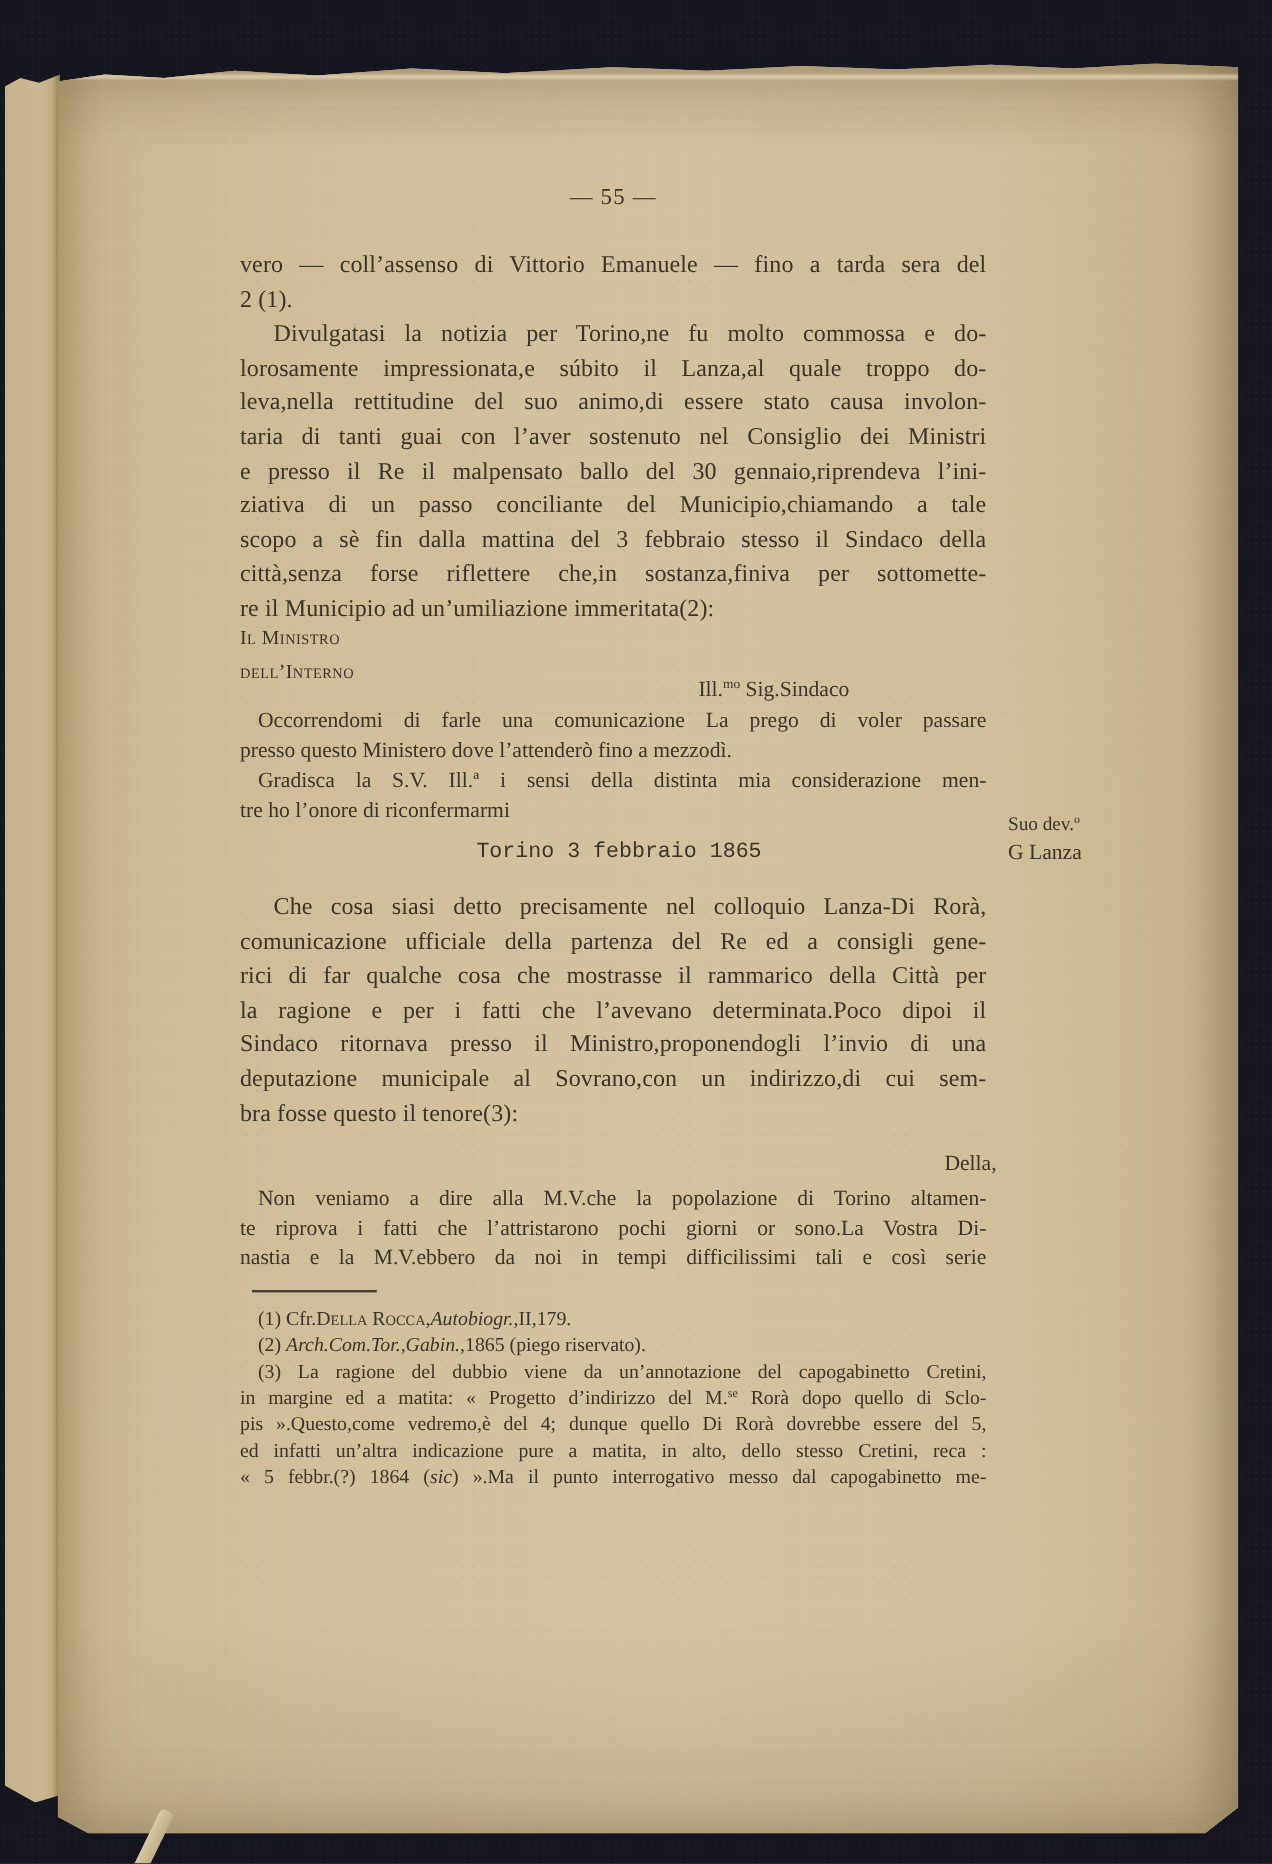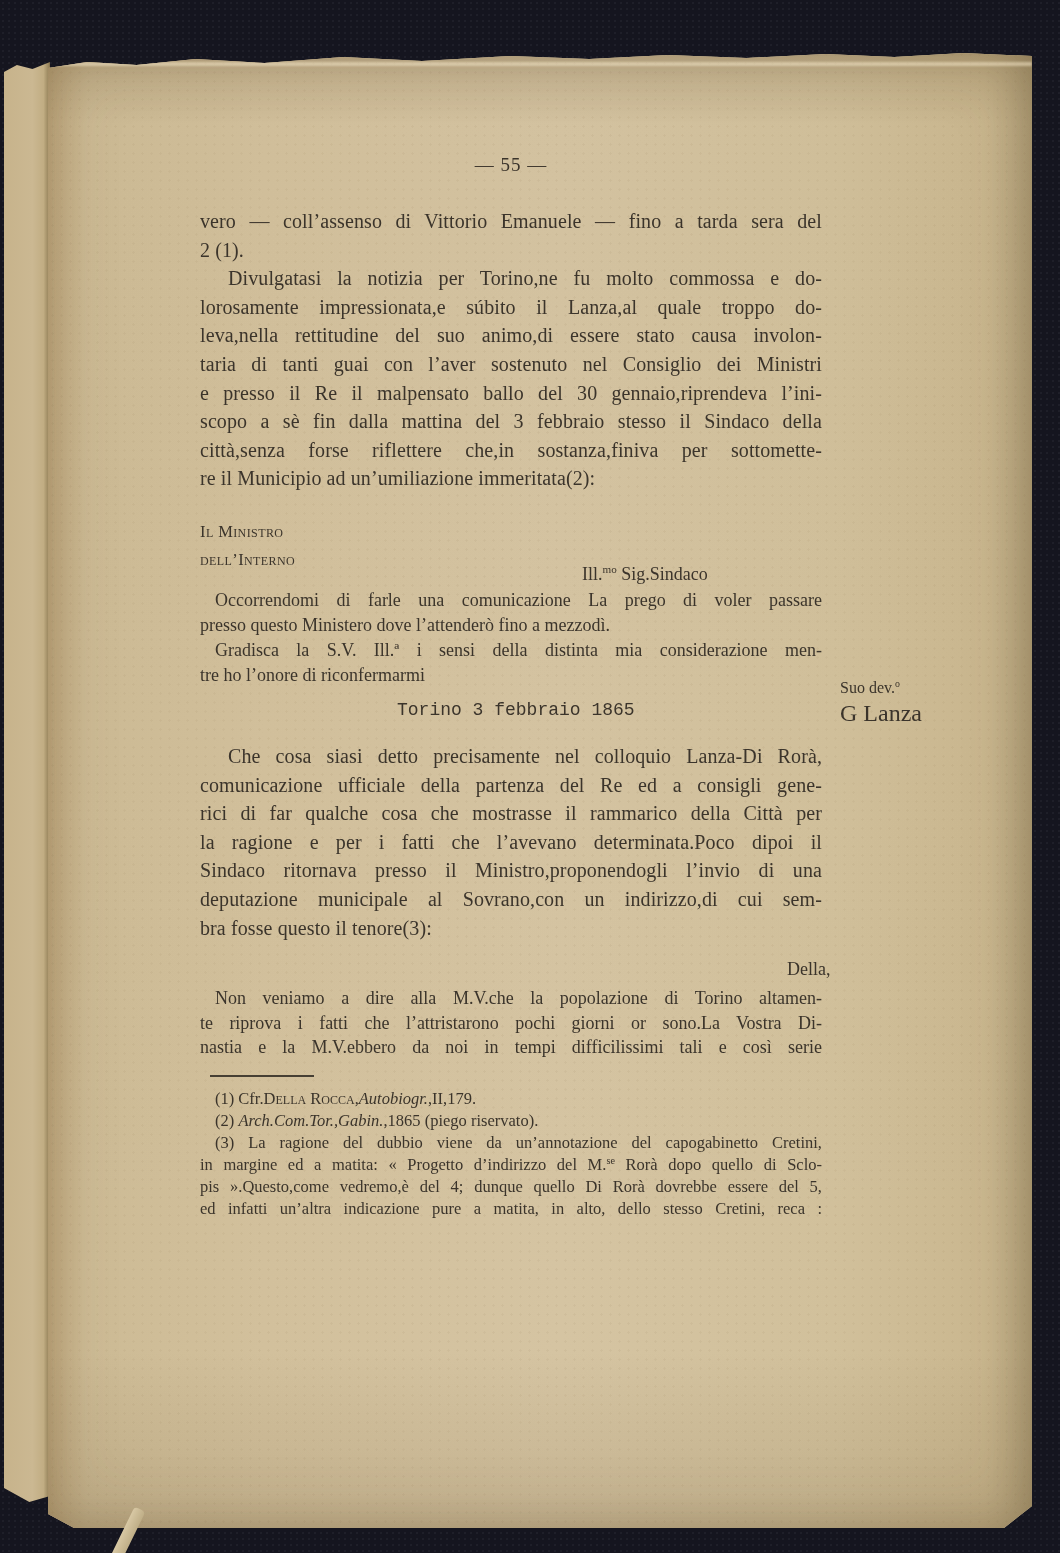--- a/index.html
+++ b/index.html
@@ -46,21 +46,21 @@
   .pagenum{top:104px;text-align:center;font-size:19px;letter-spacing:1px;}
   .bodytext{font-size:20px;line-height:28.6px;letter-spacing:0.1px;}
   .block-a{top:157px;}
   .block-para3{top:692px;}
   .lettertext{font-size:18px;line-height:25px;}
   .sender{top:468px;font-variant:small-caps;font-size:16.5px;line-height:28px;letter-spacing:0.4px;}
   .salutation{position:absolute;left:534px;top:514px;font-size:18px;}
   .letter1-body{top:538px;}
   .closing{position:absolute;left:792px;top:629px;font-size:16px;}
   .date{position:absolute;left:349px;top:650px;font-size:18px;font-family:Liberation Mono, monospace;}
-  .signature{position:absolute;left:792px;top:650px;font-size:24px;}
+  .signature{position:absolute;left:792px;top:650px;font-size:18px;}
   .sire{position:absolute;left:739px;top:909px;font-size:18px;}
   .letter2-body{top:936px;font-size:18px;line-height:24.7px;}
   .rule{position:absolute;left:162px;top:1025px;width:104px;height:2px;background:#463f33;}
   .footnotes{top:1038px;font-size:16.5px;line-height:22px;}
   .sc{font-variant:small-caps;}
   .it{font-style:italic;}
   sup{font-size:62%;line-height:0;vertical-align:super;letter-spacing:0;margin-top:14px;}
 </style>
 </head>
 <body>
@@ -78,20 +78,21 @@
       <div>
         <div class="line j">vero — coll’assenso di Vittorio Emanuele — fino a tarda sera del</div>
         <div class="line">2 (1).</div>
       </div>
       <div>
         <div class="line j ind28">Divulgatasi la notizia per Torino,ne fu molto commossa e do-</div>
         <div class="line j">lorosamente impressionata,e súbito il Lanza,al quale troppo do-</div>
         <div class="line j">leva,nella rettitudine del suo animo,di essere stato causa involon-</div>
         <div class="line j">taria di tanti guai con l’aver sostenuto nel Consiglio dei Ministri</div>
         <div class="line j">e presso il Re il malpensato ballo del 30 gennaio,riprendeva l’ini-</div>
+        <div class="line j">ziativa di un passo conciliante del Municipio,chiamando a tale</div>
         <div class="line j">scopo a sè fin dalla mattina del 3 febbraio stesso il Sindaco della</div>
         <div class="line j">città,senza forse riflettere che,in sostanza,finiva per sottomette-</div>
         <div class="line">re il Municipio ad un’umiliazione immeritata(2):</div>
       </div>
     </div>
 
     <div class="col sender">
       <div class="line">Il Ministro</div>
       <div class="line">dell’Interno</div>
     </div>
@@ -129,18 +130,19 @@
     <div class="rule"></div>
 
     <div class="col footnotes">
       <div class="line ind15"><span>(1) Cfr.</span><span class="sc">Della Rocca</span><span>,</span><span class="it">Autobiogr.</span><span>,II,179.</span></div>
       <div class="line ind15"><span>(2) </span><span class="it">Arch.Com.Tor.,Gabin.</span><span>,1865 (piego riservato).</span></div>
       <div>
         <div class="line j ind15">(3) La ragione del dubbio viene da un’annotazione del capogabinetto Cretini,</div>
         <div class="line j"><span>in margine ed a matita: « Progetto d’indirizzo del M.</span><sup>se</sup><span> Rorà dopo quello di Sclo-</span></div>
         <div class="line j">pis ».Questo,come vedremo,è del 4; dunque quello Di Rorà dovrebbe essere del 5,</div>
         <div class="line j">ed infatti un’altra indicazione pure a matita, in alto, dello stesso Cretini, reca :</div>
+        <div class="line j"><span>« 5 febbr.(?) 1864 (</span><span class="it">sic</span><span>) ».Ma il punto interrogativo messo dal capogabinetto me-</span></div>
       </div>
     </div>
   </div>
 
   <div class="sliver"></div>
 </div>
 
 </body></html>

